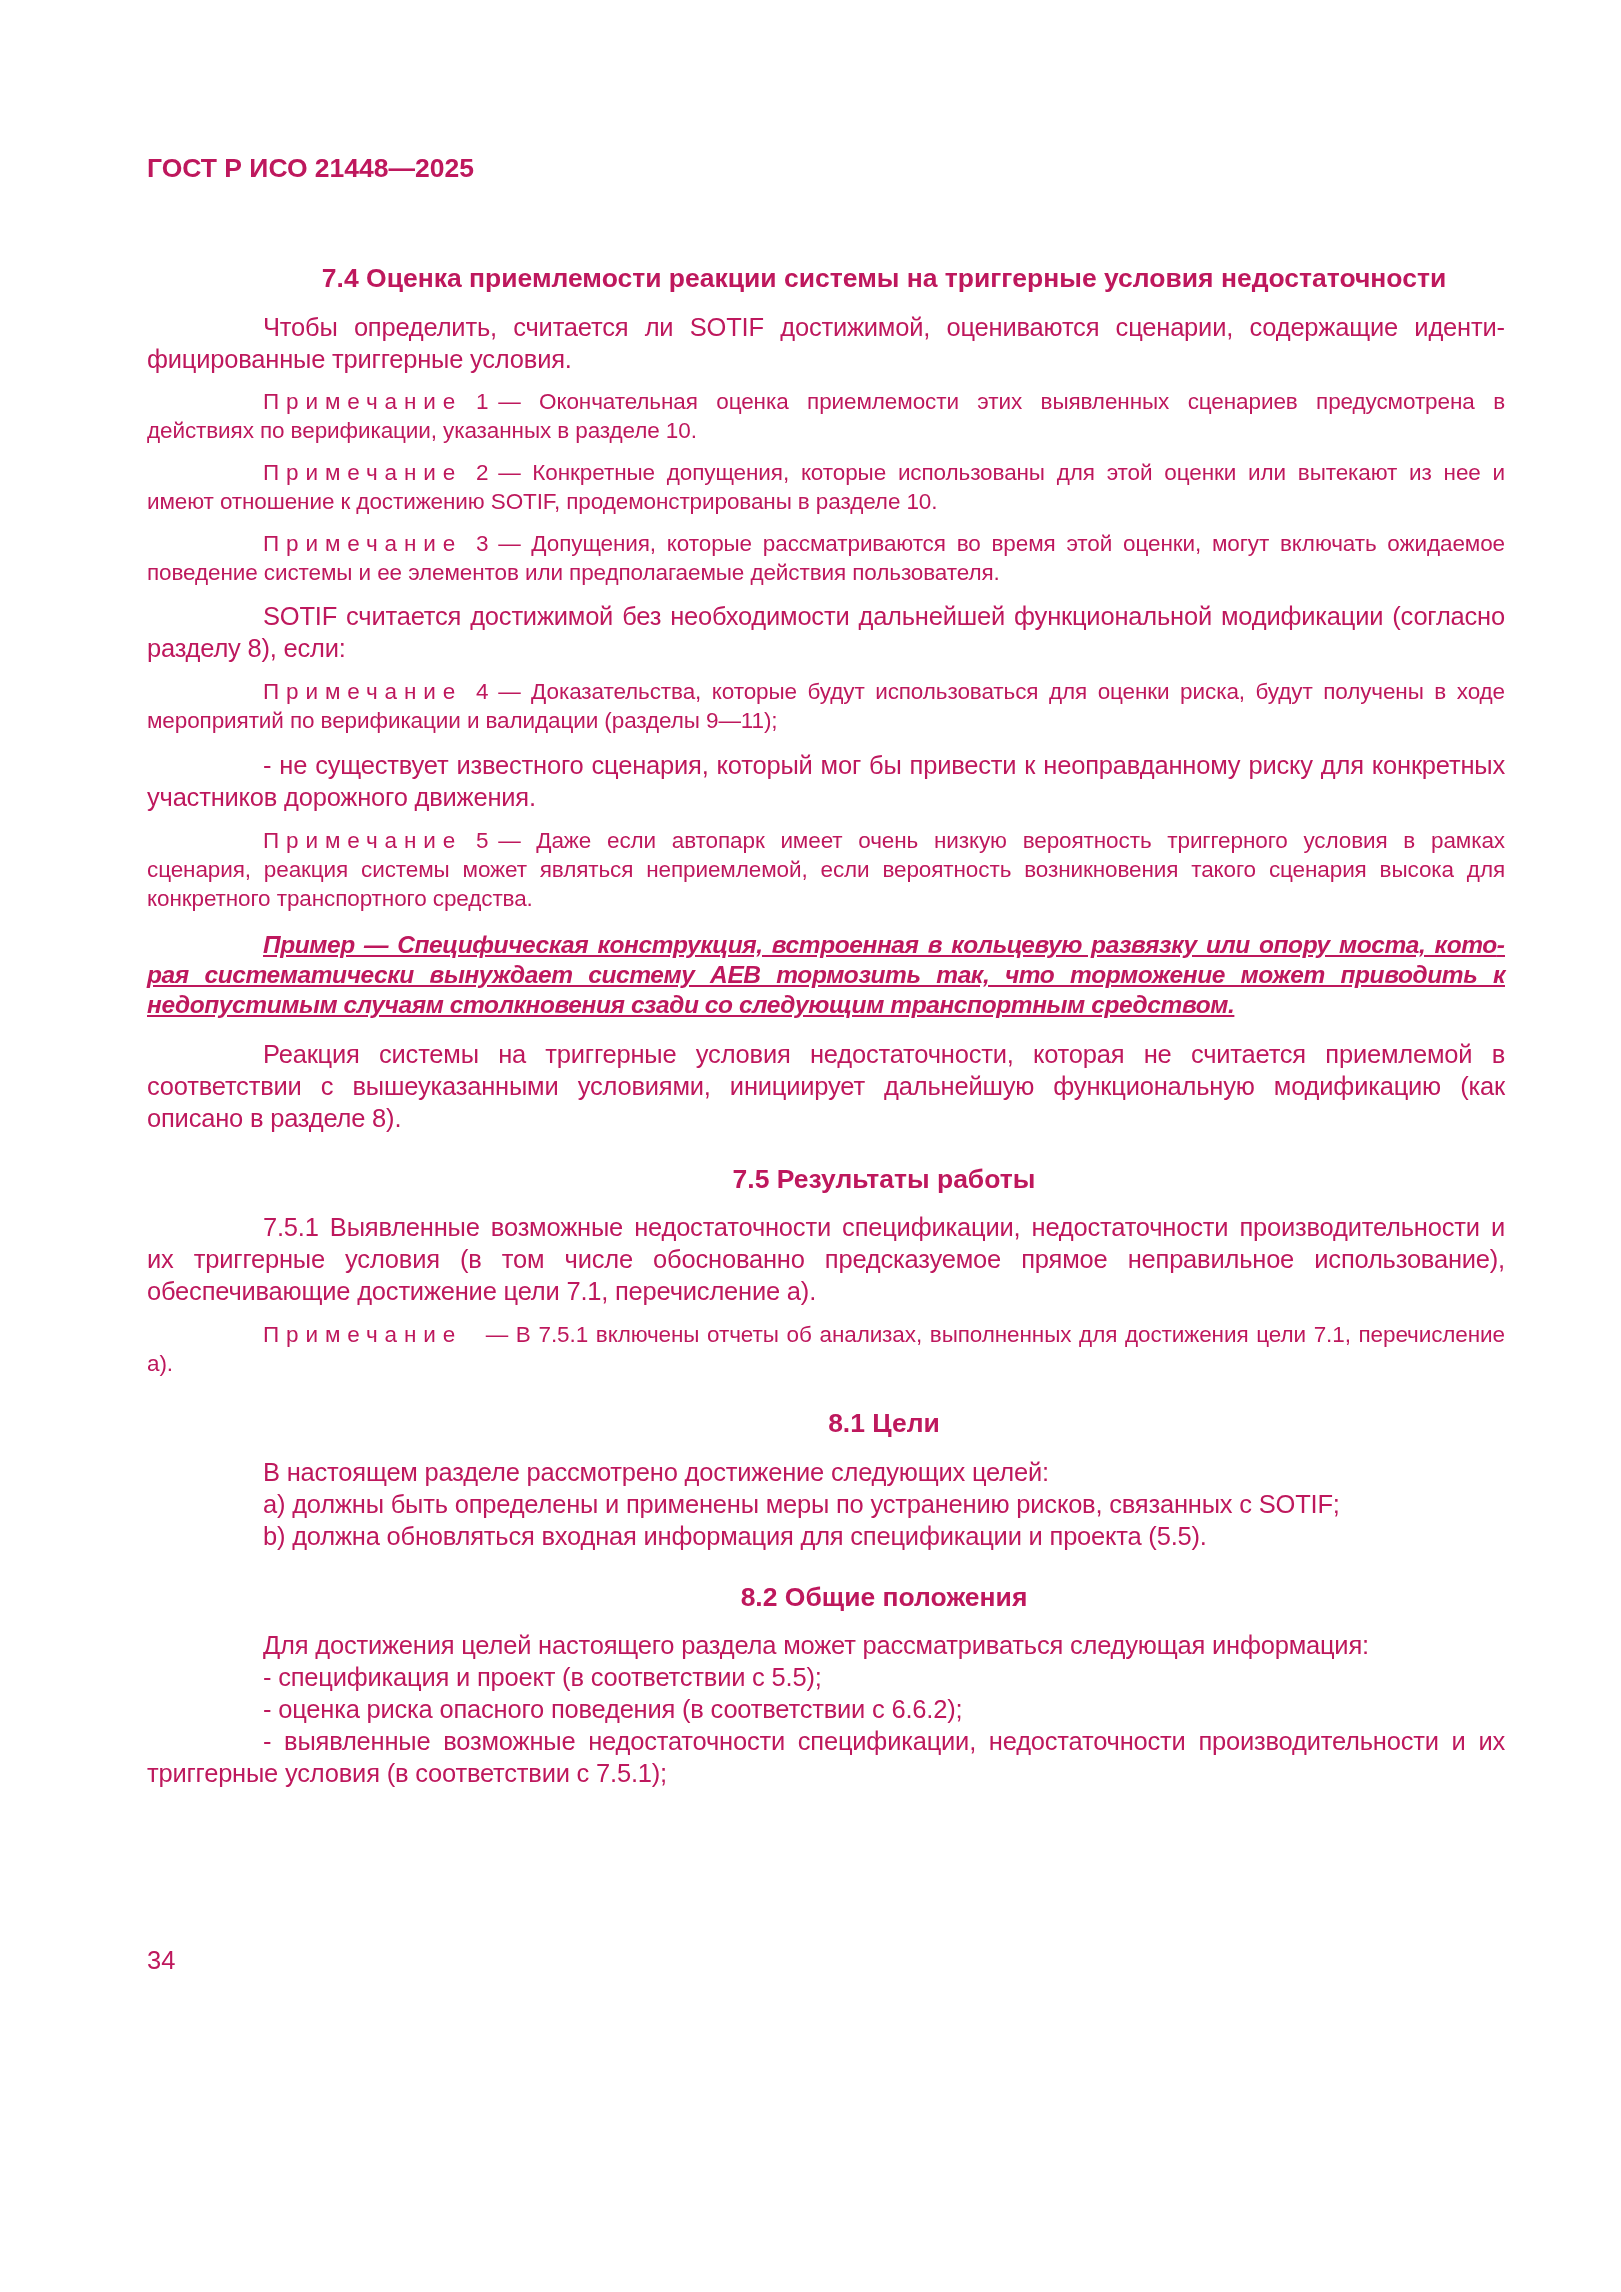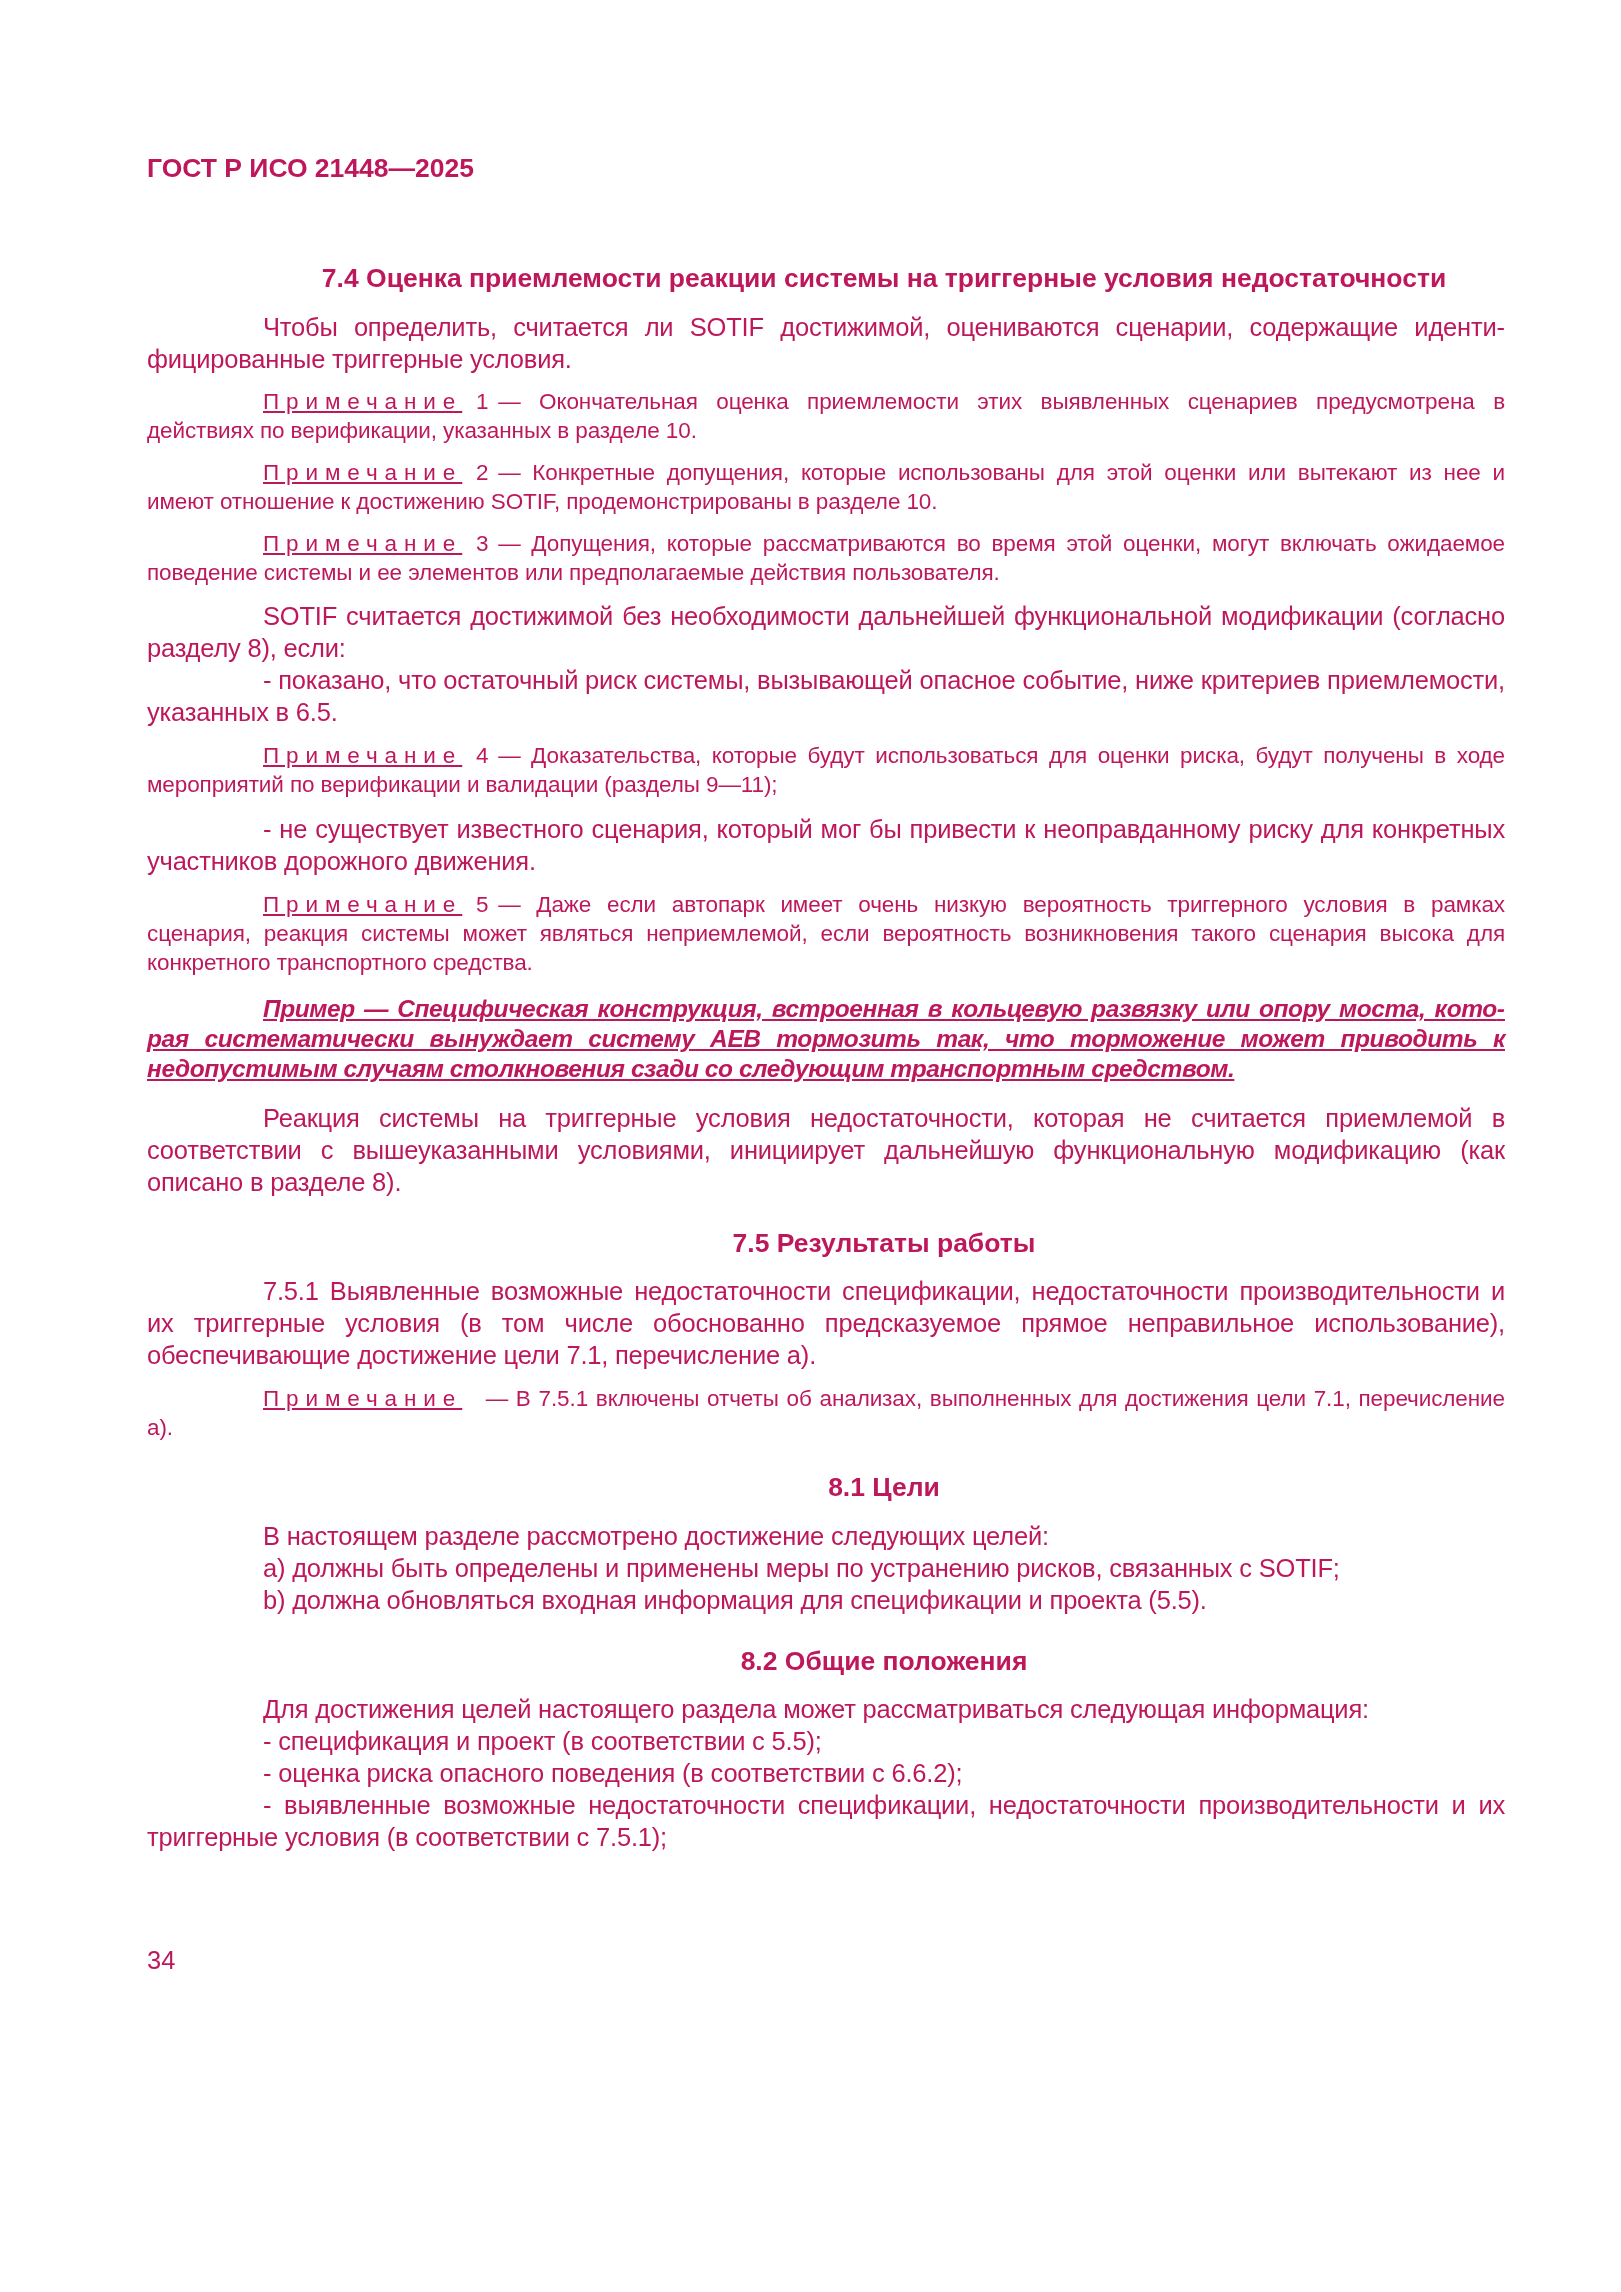--- a/index.html
+++ b/index.html
@@ -26,21 +26,21 @@
     margin:13.7px 0 0 0 !important;
     hyphens:manual;
   }
   .cont{margin:0 !important;}
   .note{
     font-size:22.5px;line-height:29px;letter-spacing:-0.1px;
     text-align:justify;text-indent:116px;
     margin:12.7px 0 !important;
     hyphens:manual;
   }
-  .note-label{letter-spacing:6.9px;text-decoration:underline;}
+  .note-label{letter-spacing:6.9px;}
   .note-num{margin:0 9.8px 0 13.7px;}
   .example{
     font-size:24.5px;line-height:30px;letter-spacing:-0.4px;
     font-weight:bold;font-style:italic;
     text-align:justify;text-indent:116px;
     margin:17.6px 0 !important;
     hyphens:manual;
     text-decoration:underline;
   }
   .h2{
@@ -64,21 +64,20 @@
 
 <div class="page">
   <div class="doc-header">ГОСТ Р ИСО 21448—2025</div>
   <main class="content" id="content">
       <p class="h2">7.4 Оценка приемлемости реакции системы на триггерные условия недостаточности</p>
       <p class="p">Чтобы определить, считается ли SOTIF достижимой, оцениваются сценарии, содержащие иденти­фицированные триггерные условия.</p>
       <p class="note"><span class="note-label">Примечание</span><span class="note-num">1</span><span>— Окончательная оценка приемлемости этих выявленных сценариев предусмотрена в действиях по верификации, указанных в разделе 10.</span></p>
       <p class="note"><span class="note-label">Примечание</span><span class="note-num">2</span><span>— Конкретные допущения, которые использованы для этой оценки или вытекают из нее и имеют отношение к достижению SOTIF, продемонстрированы в разделе 10.</span></p>
       <p class="note"><span class="note-label">Примечание</span><span class="note-num">3</span><span>— Допущения, которые рассматриваются во время этой оценки, могут включать ожида­емое поведение системы и ее элементов или предполагаемые действия пользователя.</span></p>
       <p class="p">SOTIF считается достижимой без необходимости дальнейшей функциональной модификации (со­гласно разделу 8), если:</p>
-      <p class="li cont">- показано, что остаточный риск системы, вызывающей опасное событие, ниже критериев при­емлемости, указанных в 6.5.</p>
       <p class="note"><span class="note-label">Примечание</span><span class="note-num">4</span><span>— Доказательства, которые будут использоваться для оценки риска, будут получены в ходе мероприятий по верификации и валидации (разделы 9—11);</span></p>
       <p class="li">- не существует известного сценария, который мог бы привести к неоправданному риску для кон­кретных участников дорожного движения.</p>
       <p class="note"><span class="note-label">Примечание</span><span class="note-num">5</span><span>— Даже если автопарк имеет очень низкую вероятность триггерного условия в рамках сценария, реакция системы может являться неприемлемой, если вероятность возникновения такого сценария вы­сока для конкретного транспортного средства.</span></p>
       <p class="example">Пример — Специфическая конструкция, встроенная в кольцевую развязку или опору моста, кото­рая систематически вынуждает систему AEB тормозить так, что торможение может приводить к недопустимым случаям столкновения сзади со следующим транспортным средством.</p>
       <p class="p">Реакция системы на триггерные условия недостаточности, которая не считается приемлемой в соответствии с вышеуказанными условиями, инициирует дальнейшую функциональную модификацию (как описано в разделе 8).</p>
       <p class="h2">7.5 Результаты работы</p>
       <p class="p">7.5.1 Выявленные возможные недостаточности спецификации, недостаточности производитель­ности и их триггерные условия (в том числе обоснованно предсказуемое прямое неправильное исполь­зование), обеспечивающие достижение цели 7.1, перечисление a).</p>
       <p class="note"><span class="note-label">Примечание</span><span class="note-num"></span><span>— В 7.5.1 включены отчеты об анализах, выполненных для достижения цели 7.1, пере­числение a).</span></p>
       <p class="h2">8.1 Цели</p>
       <p class="p">В настоящем разделе рассмотрено достижение следующих целей:</p>

